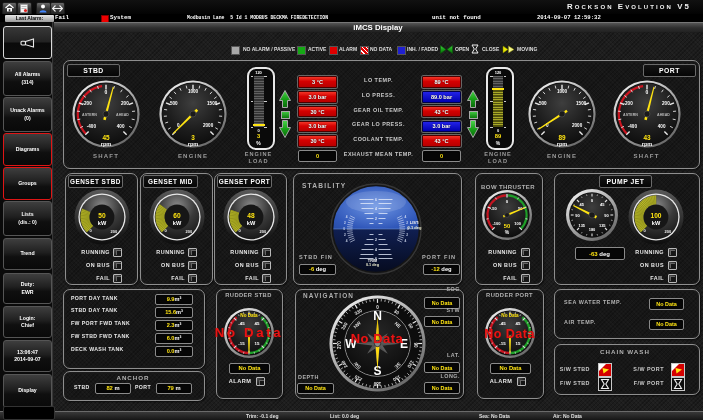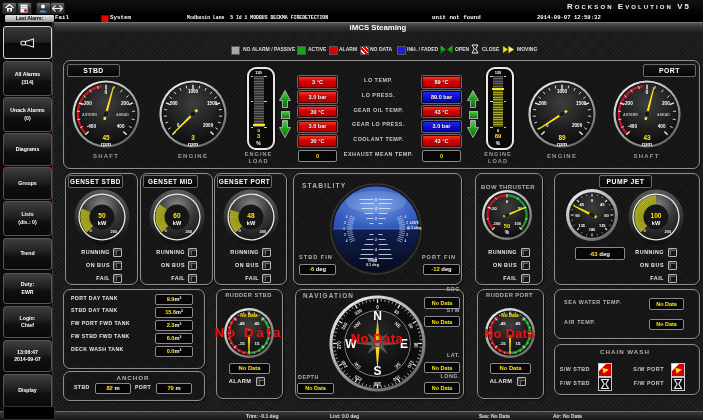--- a/index.html
+++ b/index.html
@@ -49,21 +49,21 @@
     <div style="position:absolute;left:0;top:14px;width:703px;height:8.5px;background:#000"></div>
     <div style="position:absolute;left:5px;top:15px;width:49px;height:6.5px;background:linear-gradient(#e8e8e8,#9a9a9a);border-radius:1px;"></div>
     <div style="position:absolute;top:18.2px;font-size:5px;color:#000;font-weight:bold;white-space:nowrap;line-height:1;font-family:'Liberation Sans',sans-serif;left:29.5px;transform:translate(-50%,-50%);">Last Alarm:</div>
     <div style="position:absolute;top:18.2px;font-size:5.8px;color:#fff;font-weight:bold;white-space:nowrap;line-height:1;font-family:'Liberation Mono',monospace;left:55px;transform:translateY(-50%);">Fail</div>
     <div style="position:absolute;left:101px;top:15.2px;width:6px;height:6px;background:#e00;border:0.5px solid #800"></div>
     <div style="position:absolute;top:18.2px;font-size:5.8px;color:#fff;font-weight:bold;white-space:nowrap;line-height:1;font-family:'Liberation Mono',monospace;left:110px;transform:translateY(-50%);">System</div>
     <div style="position:absolute;top:18.2px;font-size:4.8px;color:#fff;font-weight:bold;white-space:nowrap;line-height:1;font-family:'Liberation Mono',monospace;left:187px;transform:translateY(-50%);">Modbusin&nbsp;Lane&nbsp;&nbsp;5&nbsp;Id&nbsp;1&nbsp;MODBUS&nbsp;DECKMA&nbsp;FIREDETECTION</div>
     <div style="position:absolute;top:18.2px;font-size:5.8px;color:#fff;font-weight:bold;white-space:nowrap;line-height:1;font-family:'Liberation Mono',monospace;left:432px;transform:translateY(-50%);">unit&nbsp;not&nbsp;found</div>
     <div style="position:absolute;top:18.2px;font-size:5.6px;color:#fff;font-weight:bold;white-space:nowrap;line-height:1;font-family:'Liberation Mono',monospace;left:537px;transform:translateY(-50%);">2014-09-07&nbsp;12:59:32</div>
     <div style="position:absolute;left:54px;top:22px;width:649px;height:10.5px;background:linear-gradient(#555 0%,#2e2e2e 45%,#1c1c1c 100%);border-top:1px solid #777;"></div>
-    <div style="position:absolute;top:27.5px;font-size:7.8px;color:#fff;font-weight:bold;white-space:nowrap;line-height:1;font-family:'Liberation Sans',sans-serif;left:378px;transform:translate(-50%,-50%);">iMCS Steaming</div>
+    <div style="position:absolute;top:27.5px;font-size:7.8px;color:#fff;font-weight:bold;white-space:nowrap;line-height:1;font-family:'Liberation Sans',sans-serif;left:378px;transform:translate(-50%,-50%);">iMCS Display</div>
     <div style="position:absolute;left:0;top:22px;width:54px;height:398px;background:#0a0a0a"></div>
     <div style="position:absolute;left:52px;top:22px;width:2px;height:389px;background:linear-gradient(90deg,#444,#111)"></div>
     <div class="sbtn" style="top:26px;height:31px;border:1.5px solid #d8d8d8;background:linear-gradient(#383838 0%,#222 48%,#0a0a0a 52%,#0d0d0d 100%)">
       <svg width="15" height="10" viewBox="0 0 15 10">
         <rect x="1" y="3.2" width="4.5" height="3.8" rx="1" fill="none" stroke="#e8e8e8" stroke-width="1.1"></rect>
         <path d="M5.5 3.5 L13.5 1 L13.5 9 L5.5 6.7 Z" fill="none" stroke="#e8e8e8" stroke-width="1.1"></path>
       </svg>
     </div>
     <div class="sbtn" style="top:61px;height:33px;">All Alarms<br>(314)</div>
     <div class="sbtn" style="top:97px;height:33px;">Unack Alarms<br>(0)</div>

